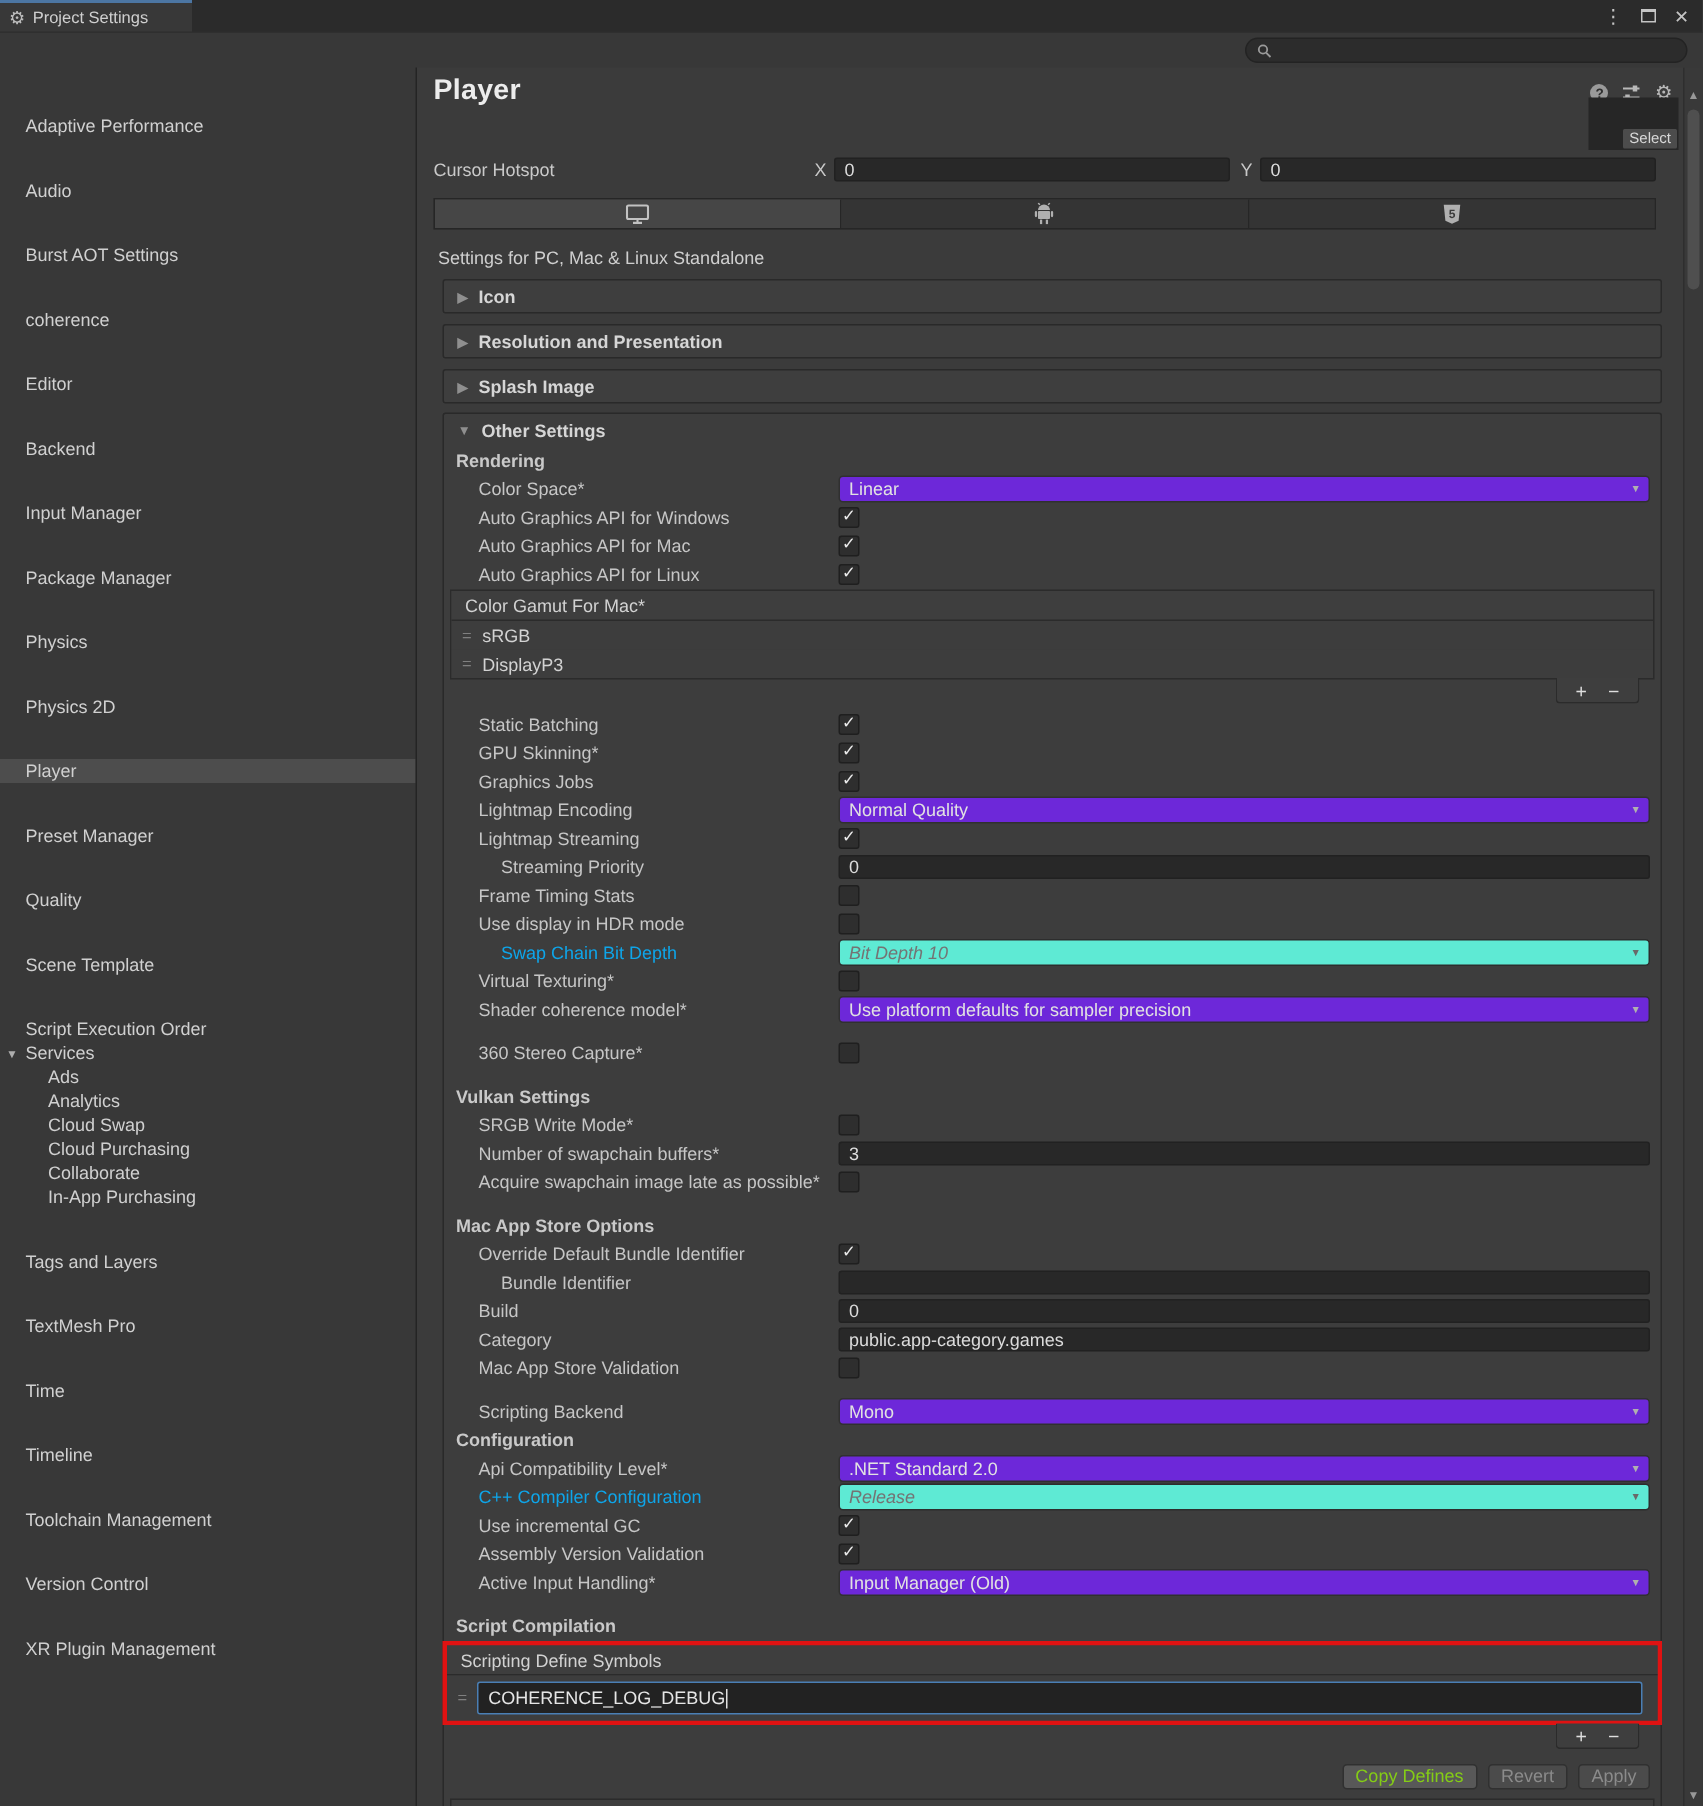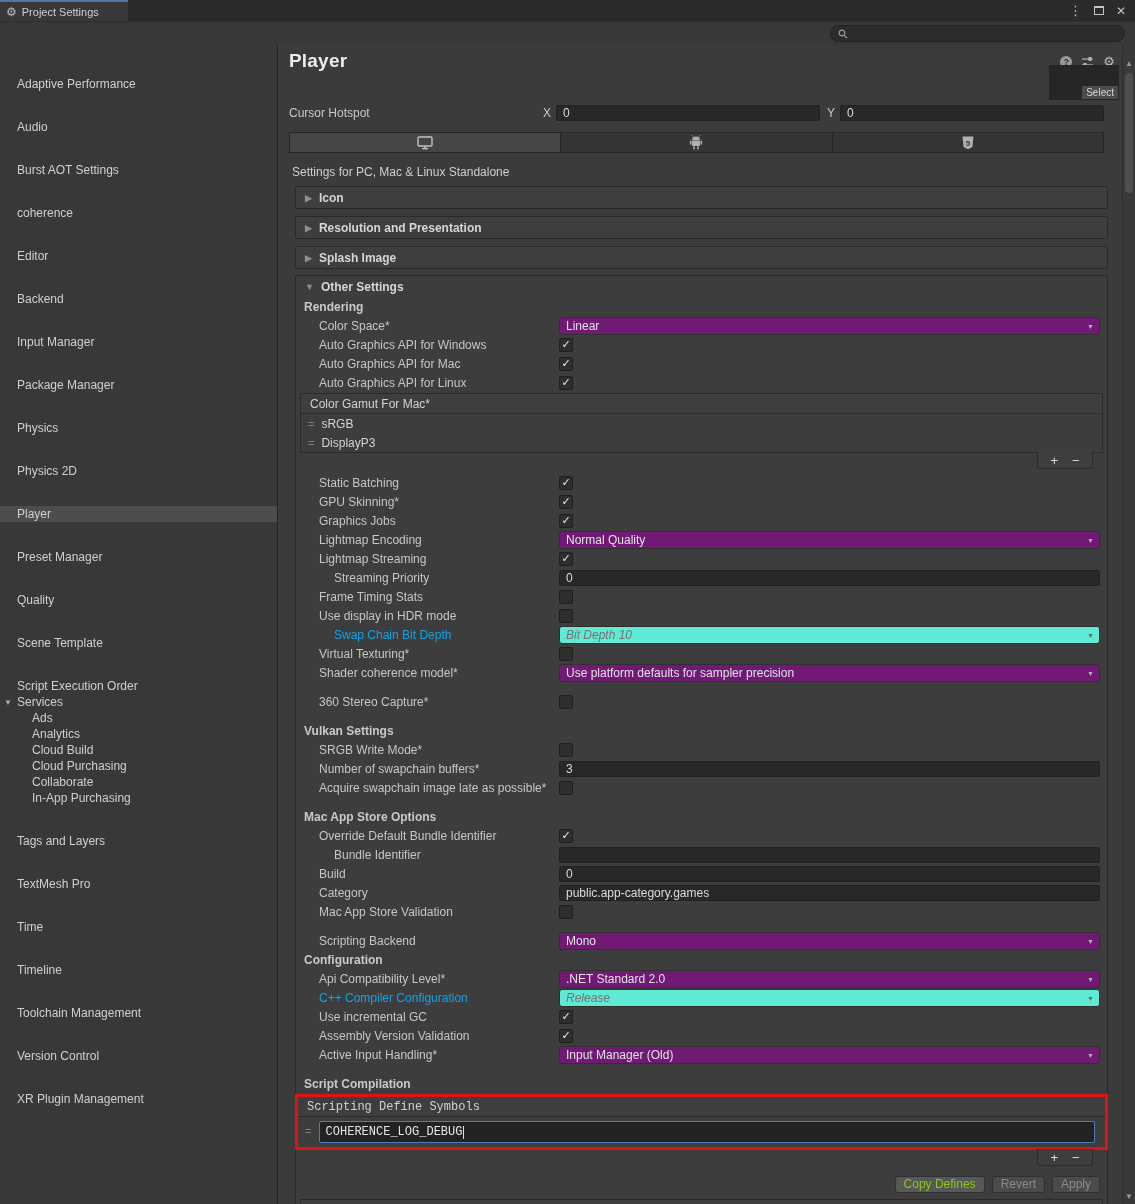--- a/index.html
+++ b/index.html
@@ -38,21 +38,21 @@
   .sc-down { position:absolute; bottom:3px; left:0; right:0; text-align:center; font-size:8px; color:#989898; }
   .sc-thumb { position:absolute; top:28px; left:2px; width:8px; height:120px; background:#4f4f4f; border-radius:4px; }
 
   
   .ph { padding:5px 0 0 11px; display:flex; align-items:flex-start; }
   .ph-title { font-size:19px; font-weight:bold; color:#ececec; letter-spacing:0.2px; }
   .ph-icons { position:absolute; top:10px; right:7px; display:flex; align-items:center; gap:9px; }
   .help-circ { width:12px; height:12px; border-radius:50%; background:#9a9a9a; color:#2e2e2e; font-size:9px; font-weight:bold; display:flex; align-items:center; justify-content:center; }
   .hdr-gear { font-size:13px; color:#b8b8b8; line-height:1; }
 
-  .picker { position:absolute; top:20px; right:3px; width:70px; height:35px; background:#262626;text-decoration:underline; }
+  .picker { position:absolute; top:20px; right:3px; width:60px; height:35px; background:#262626;text-decoration:underline; }
   .select-btn { position:absolute; right:1px; bottom:1px; background:#4c4c4c; color:#d8d8d8; font-size:10px; padding:0 4px; line-height:13px; border-radius:1px; }
 
   
   .hotspot { margin:32px 18px 0 11px; height:18px; display:flex; align-items:center; }
   .hs-label { width:254px; flex:none; color:#c9c9c9; }
   .xy { flex:1; display:flex; gap:7px; }
   .xy-group { flex:1; display:flex; align-items:center; gap:5px; }
   .axis { color:#c9c9c9; }
 
   .field { flex:1; height:16px; background:#282828; border:1px solid #212121; border-radius:2px; display:flex; align-items:center; padding:0 6px; color:#dcdcdc; white-space:nowrap; overflow:hidden; }
@@ -77,40 +77,40 @@
   .row.i0 { padding-left:8px; }
   .row.i1 { padding-left:23px; }
   .row.i2 { padding-left:38px; }
   .group-label { font-weight:bold; color:#c9c9c9; }
   .label { flex:none; color:#c6c6c6; white-space:nowrap; }
   .row.i1 .label { width:240px; }
   .row.i2 .label { width:225px; }
   .row.disabled .label { color:#0ea5e9; }
   .control { flex:1; display:flex; align-items:center; margin-right:7px; min-width:0; }
 
-  .dropdown { flex:1; height:18px; background:#701a75; border:1px solid #303030; border-radius:3px; display:flex; align-items:center; padding:0 18px 0 6px; color:#e2e2e2; position:relative; white-space:nowrap; overflow:hidden; }
+  .dropdown { flex:1; height:18px; background:#6d28d9; border:1px solid #303030; border-radius:3px; display:flex; align-items:center; padding:0 18px 0 6px; color:#e2e2e2; position:relative; white-space:nowrap; overflow:hidden; }
   .dd-arrow { position:absolute; right:5px; top:5px; font-size:7px; color:#b0b0b0; }
   .dropdown.disabled { background:#5eead4; color:#747474; border-color:#2d2d2d;font-style:italic; }
   .dropdown.disabled .dd-arrow { color:#696969; }
 
   .checkbox { width:14px; height:14px; background:#2e2e2e; border:1px solid #1f1f1f; border-radius:2px; display:flex; align-items:center; justify-content:center; color:#ececec; font-size:11px; line-height:1; }
 
   .listbox { margin:1px 4px 0 4px; border:1px solid #2b2b2b; }
   .lb-header { height:20px; background:#3e3e3e; border-bottom:1px solid #2b2b2b; display:flex; align-items:center; padding-left:9px; color:#d2d2d2; }
   .lb-item { height:19px; background:#3d3d3d; display:flex; align-items:center; gap:8px; padding-left:7px; color:#d2d2d2; }
   .handle { color:#808080; font-size:11px; letter-spacing:-1px; }
 
   .pm-row { height:20px; position:relative; }
   .pm { position:absolute; right:14px; top:-1px; width:56px; height:17px; background:#3e3e3e; border:1px solid #2b2b2b; border-top:none; border-radius:0 0 3px 3px; display:flex; align-items:center; justify-content:center; gap:14px; }
   .pm-btn { color:#dedede; font-size:13px; line-height:1; }
 
   .gap { height:10px; }
 
   
-  .annotate { border:3px solid #e01212; margin:1px -1px 0 -1px;font-family:Liberation Mono, monospace; }
+  .annotate { border:3px solid #e01212; margin:1px -1px 0 -1px; }
   .sd-header { height:20px; background:#3e3e3e; border-bottom:1px solid #2b2b2b; display:flex; align-items:center; padding-left:9px; color:#d2d2d2; }
   .sd-item { height:30px; background:#3d3d3d; display:flex; align-items:center; gap:8px; padding:0 10px 0 7px; }
   .sd-input { flex:1; height:22px; background:#222222; border:1px solid #4a7fb5; border-radius:2px; display:flex; align-items:center; padding:0 6px; color:#e6e6e6; }
   .caret { display:inline-block; width:1px; height:13px; background:#e0e0e0; margin-left:1px; }
 
   .buttons-row { height:22px; display:flex; justify-content:flex-end; align-items:center; gap:7px; padding-right:7px; margin-top:3px; }
   .btn { height:17px; padding:0 8px; background:#585858; border:1px solid #303030; border-radius:3px; color:#84cc16; display:flex; align-items:center; }
   .btn.disabled { background:#4b4b4b; color:#8b8b8b; }
 
   .partial-box { margin:4px 4px 0 4px; height:7px; border:1px solid #2b2b2b; background:#3e3e3e; overflow:hidden; color:#a8a8a8; padding-left:9px; }
@@ -195,21 +195,21 @@
         <span class="sb-arrow">▼</span>
         <span class="sb-label">Services</span>
       </div>
       <div class="sb-item ind2">
         <span class="sb-label">Ads</span>
       </div>
       <div class="sb-item ind2">
         <span class="sb-label">Analytics</span>
       </div>
       <div class="sb-item ind2">
-        <span class="sb-label">Cloud Build</span>
+        <span class="sb-label">Cloud Swap</span>
       </div>
       <div class="sb-item ind2">
         <span class="sb-label">Cloud Purchasing</span>
       </div>
       <div class="sb-item ind2">
         <span class="sb-label">Collaborate</span>
       </div>
       <div class="sb-item ind2">
         <span class="sb-label">In-App Purchasing</span>
       </div>

